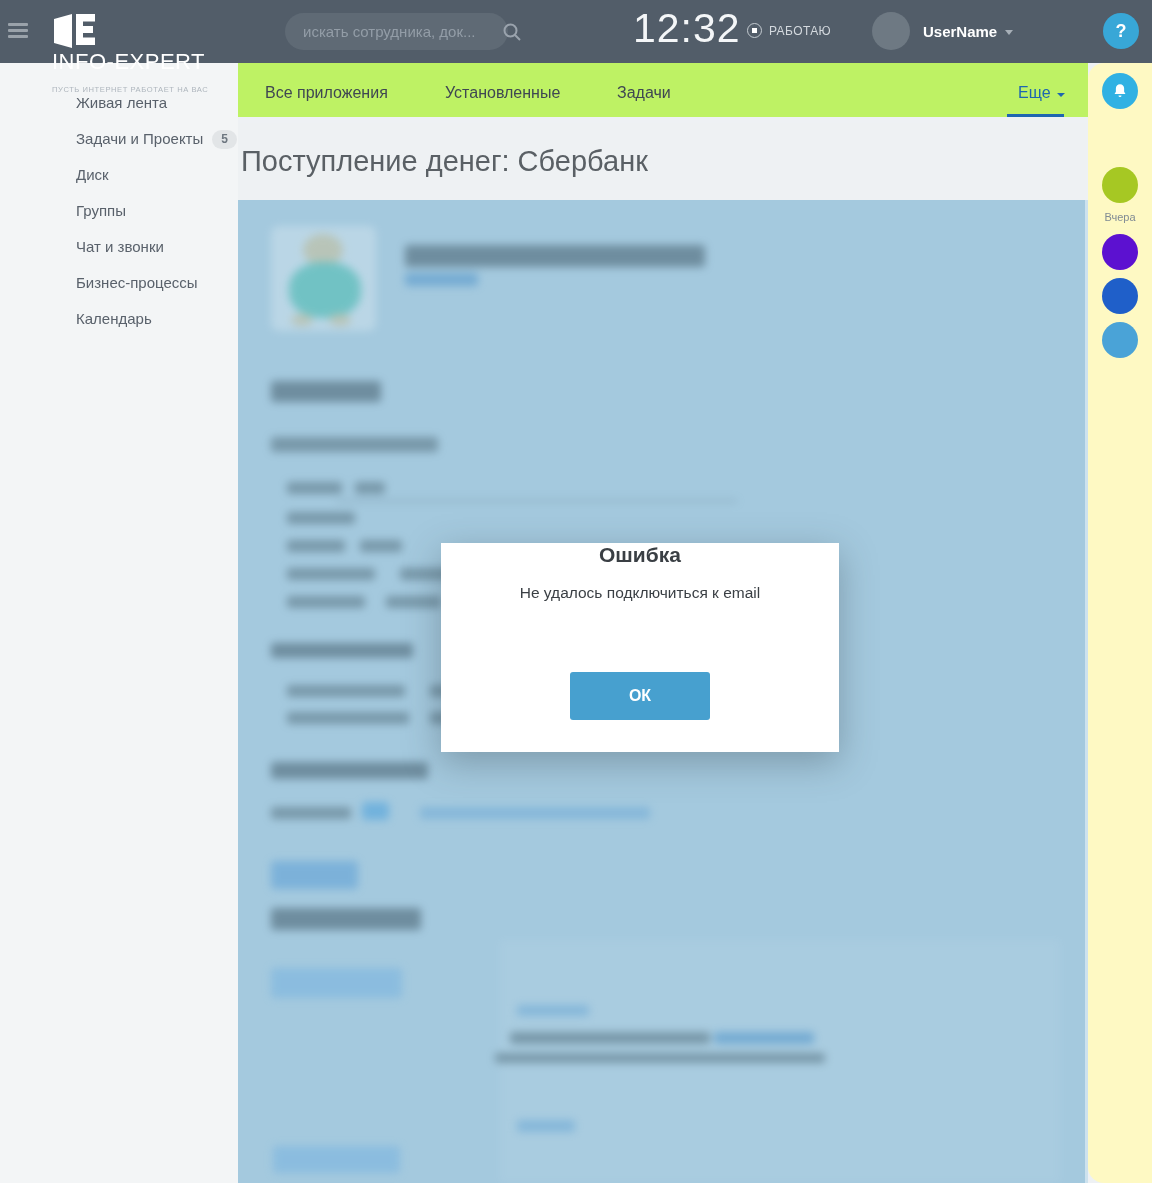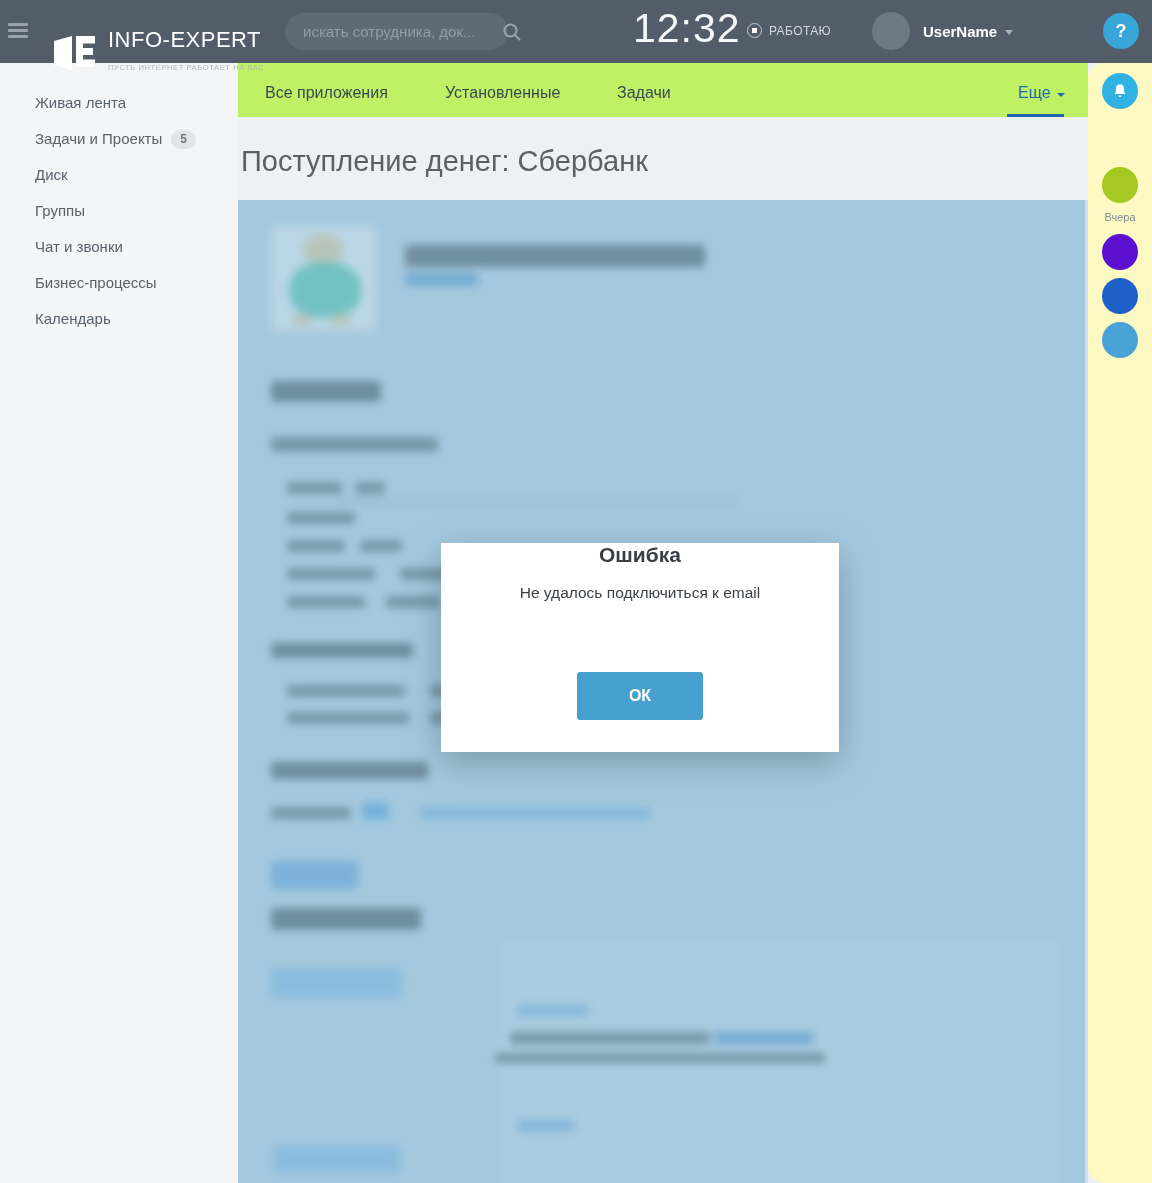--- a/index.html
+++ b/index.html
@@ -3,21 +3,21 @@
 <meta charset="utf-8">
 <style>
   * { margin:0; padding:0; box-sizing:border-box; }
   html,body { width:1152px; height:1183px; font-family:"Liberation Sans", sans-serif; }
   .app { position:relative; width:1152px; height:1183px; background:#eef1f4; overflow:hidden; }
 
   
   .topbar { position:absolute; left:0; top:0; width:1152px; height:63px; background:#525d69; z-index:30; }
   .hamburger { position:absolute; left:8px; top:23px; width:20px; height:15px; cursor:pointer; }
   .hamburger span { display:block; height:3px; margin-bottom:3px; background:#9aa2aa; border-radius:1px; }
-  .logo { position:absolute; left:52px; top:28px; display:flex; align-items:flex-end; }
+  .logo { position:absolute; left:52px; top:12px; display:flex; align-items:flex-start;flex-direction:column; }
   .logo-mark { width:46px; height:38px; margin-right:10px; }
   .logo-text .t1 { color:#fff; font-size:22px; letter-spacing:.5px; font-weight:400; line-height:24px; }
   .logo-text .t2 { color:#aeb6bd; font-size:7.6px; letter-spacing:.55px; margin-top:11px; }
 
   .search-pill { position:absolute; left:285px; top:13px; width:223px; height:37px; background:#5f6a75; border-radius:19px; display:flex; align-items:center; padding:0 12px 0 18px; }
   .search-pill input { flex:1; background:transparent; border:none; outline:none; font-size:15px; color:#cdd3d9; font-family:"Liberation Sans", sans-serif; }
   .search-pill input::placeholder { color:#939da7; }
   .search-pill svg { flex:0 0 auto; }
 
   .clock { position:absolute; left:633px; top:5px; font-size:41px; font-weight:300; color:#f4f6f8; letter-spacing:1px; }
@@ -28,21 +28,21 @@
 
   .user { position:absolute; left:872px; top:12px; display:flex; align-items:center; cursor:pointer; }
   .avatar { width:38px; height:38px; border-radius:50%; background:#6e7983; margin-right:13px; }
   .user-name { font-size:15px; font-weight:bold; color:#fff; }
   .user-caret { width:0; height:0; border-left:4.5px solid transparent; border-right:4.5px solid transparent; border-top:5px solid #a7afb7; margin-left:8px; margin-top:2px; }
 
   .help-btn { position:absolute; left:1103px; top:13px; width:36px; height:36px; border-radius:50%; background:#38a7d7; color:#fff; font-size:18px; font-weight:bold; display:flex; align-items:center; justify-content:center; cursor:pointer; }
 
   
   .sidebar { position:absolute; left:0; top:63px; width:238px; height:1120px; background:#f3f5f6; padding-top:22px; z-index:10; }
-  .side-item { height:36px; line-height:36px; padding-left:35px; font-size:15px; color:#59616b; cursor:pointer; white-space:nowrap; }
+  .side-item { height:36px; line-height:36px; padding-left:35px; font-size:15px; color:#59616b; cursor:pointer; white-space:nowrap;margin-left:41px; }
   .side-badge { display:inline-block; margin-left:9px; padding:0 9px; height:19px; line-height:19px; border-radius:10px; background:#e2e5e7; color:#6e7780; font-size:12px; font-weight:bold; vertical-align:1px; }
 
   
   .tabbar { position:absolute; left:238px; top:63px; width:850px; height:54px; background:#bef264; z-index:10; }
   .tab { position:absolute; top:0; height:60px; line-height:60px; font-size:16px; color:#3f4752; cursor:pointer; }
   .tab-all { left:27px; } .tab-installed { left:207px; } .tab-webhooks { left:379px; }
   .tab-more { position:absolute; left:780px; top:0; height:60px; line-height:60px; font-size:16px; color:#1e66b0; cursor:pointer; display:flex; align-items:center; }
   .more-caret { width:0; height:0; border-left:4px solid transparent; border-right:4px solid transparent; border-top:4.5px solid #1e66b0; margin-left:6px; margin-top:3px; }
   .tab-underline { position:absolute; left:769px; bottom:0; width:57px; height:3px; background:#1e66b0; }
 
@@ -64,21 +64,21 @@
   .app-icon { left:33px; top:26px; width:105px; height:105px; background:rgba(255,255,255,.45); border-radius:8px; }
   .app-icon .body { position:absolute; left:18px; top:36px; width:72px; height:56px; background:#49bdb0; border-radius:45%; }
   .app-icon .head { position:absolute; left:32px; top:8px; width:40px; height:32px; background:#c9c19a; border-radius:50%; }
   .app-icon .foot1,.app-icon .foot2 { position:absolute; top:88px; width:22px; height:12px; background:#c9c19a; border-radius:50%; }
   .app-icon .foot1 { left:20px; } .app-icon .foot2 { left:58px; }
 
   
   .modal { position:absolute; left:441px; top:543px; width:398px; height:209px; background:#ffffff; box-shadow:0 10px 34px rgba(50,62,72,.35); z-index:40; text-align:center; }
   .modal h2 { font-size:21px; font-weight:bold; color:#3a3f44; }
   .modal p { margin-top:17px; font-size:15.5px; color:#3a3f44; }
-  .modal .ok { position:absolute; left:50%; top:129px; transform:translateX(-50%); width:126px; height:48px; background:#47a0cf; border:none; border-radius:3px; color:#fff; font-size:16px; font-weight:bold; font-family:"Liberation Sans", sans-serif; cursor:pointer; }
+  .modal .ok { position:absolute; left:50%; top:129px; transform:translateX(-50%); width:140px; height:48px; background:#47a0cf; border:none; border-radius:3px; color:#fff; font-size:16px; font-weight:bold; font-family:"Liberation Sans", sans-serif; cursor:pointer; }
 
   
   .rail { position:absolute; left:1088px; top:63px; width:88px; height:1120px; background:#fef9c3; z-index:20;border-radius:16px; }
   .rail .circle { position:absolute; left:14px; width:36px; height:36px; border-radius:50%; cursor:pointer; }
   .rail .bell { top:10px; background:#30b1e3; display:flex; align-items:center; justify-content:center; }
   .rail .rsearch { position:absolute; left:21px; top:112px; cursor:pointer; }
   .rail .green { top:104px; background:#a6c823; }
   .rail .yesterday { position:absolute; left:0; top:148px; width:64px; text-align:center; font-size:11px; color:#808b94; }
   .rail .purple { top:171px; background:#5c11d0; }
   .rail .blue { top:215px; background:#1f5fc9; }

